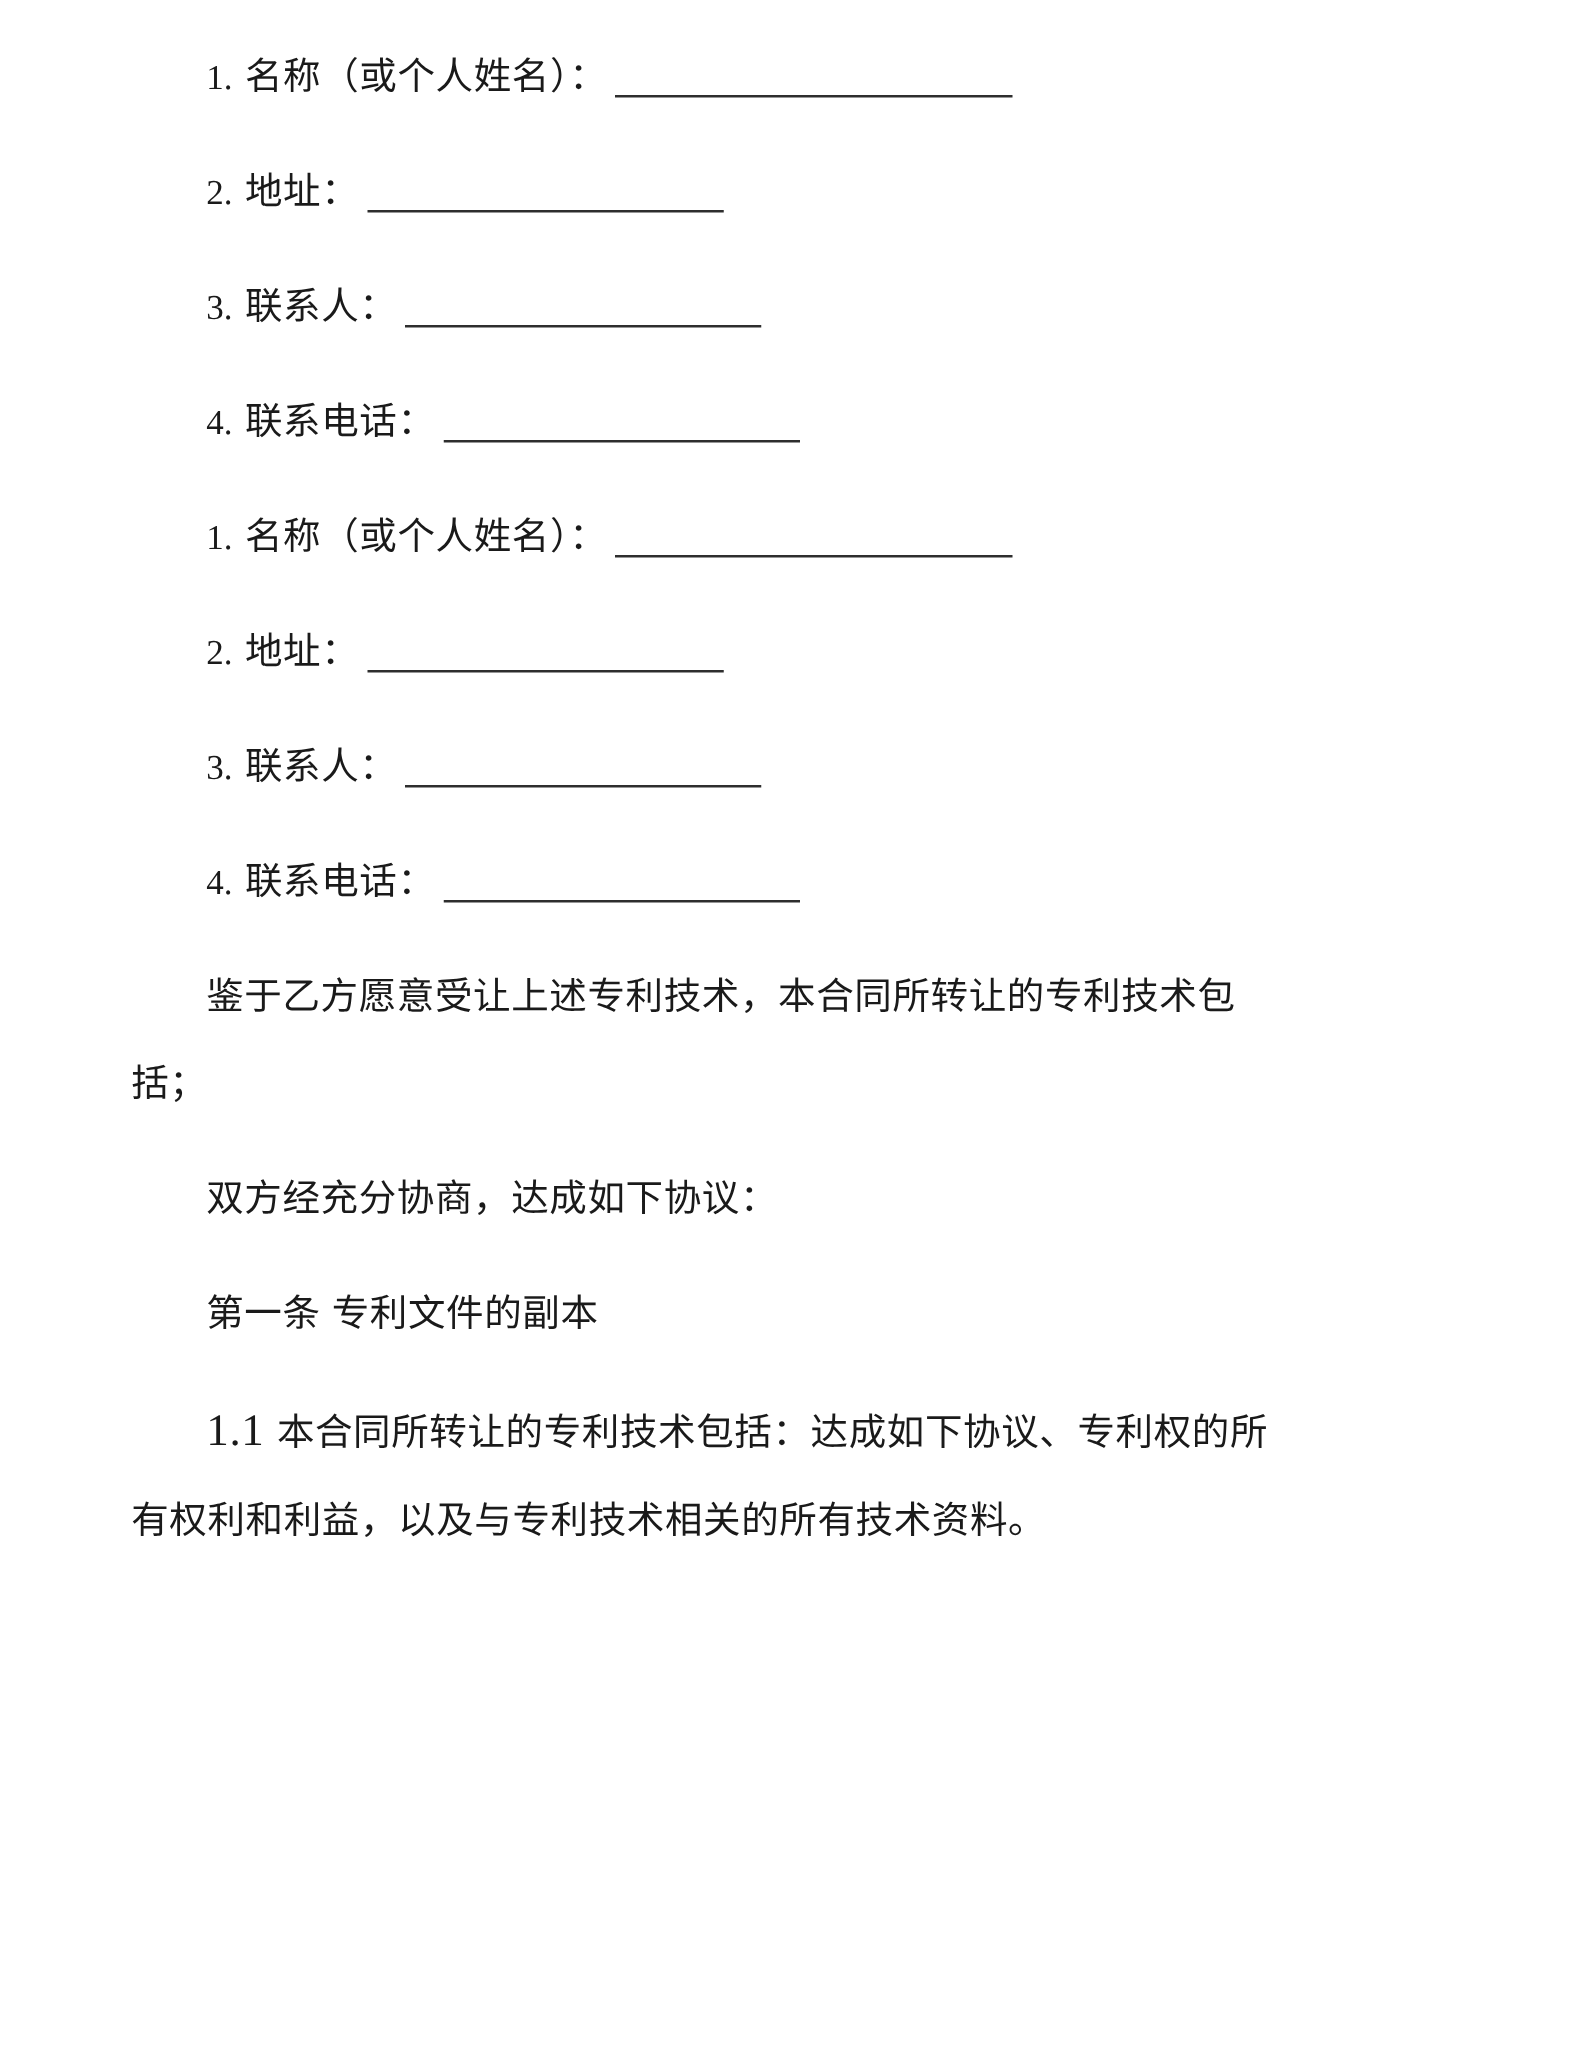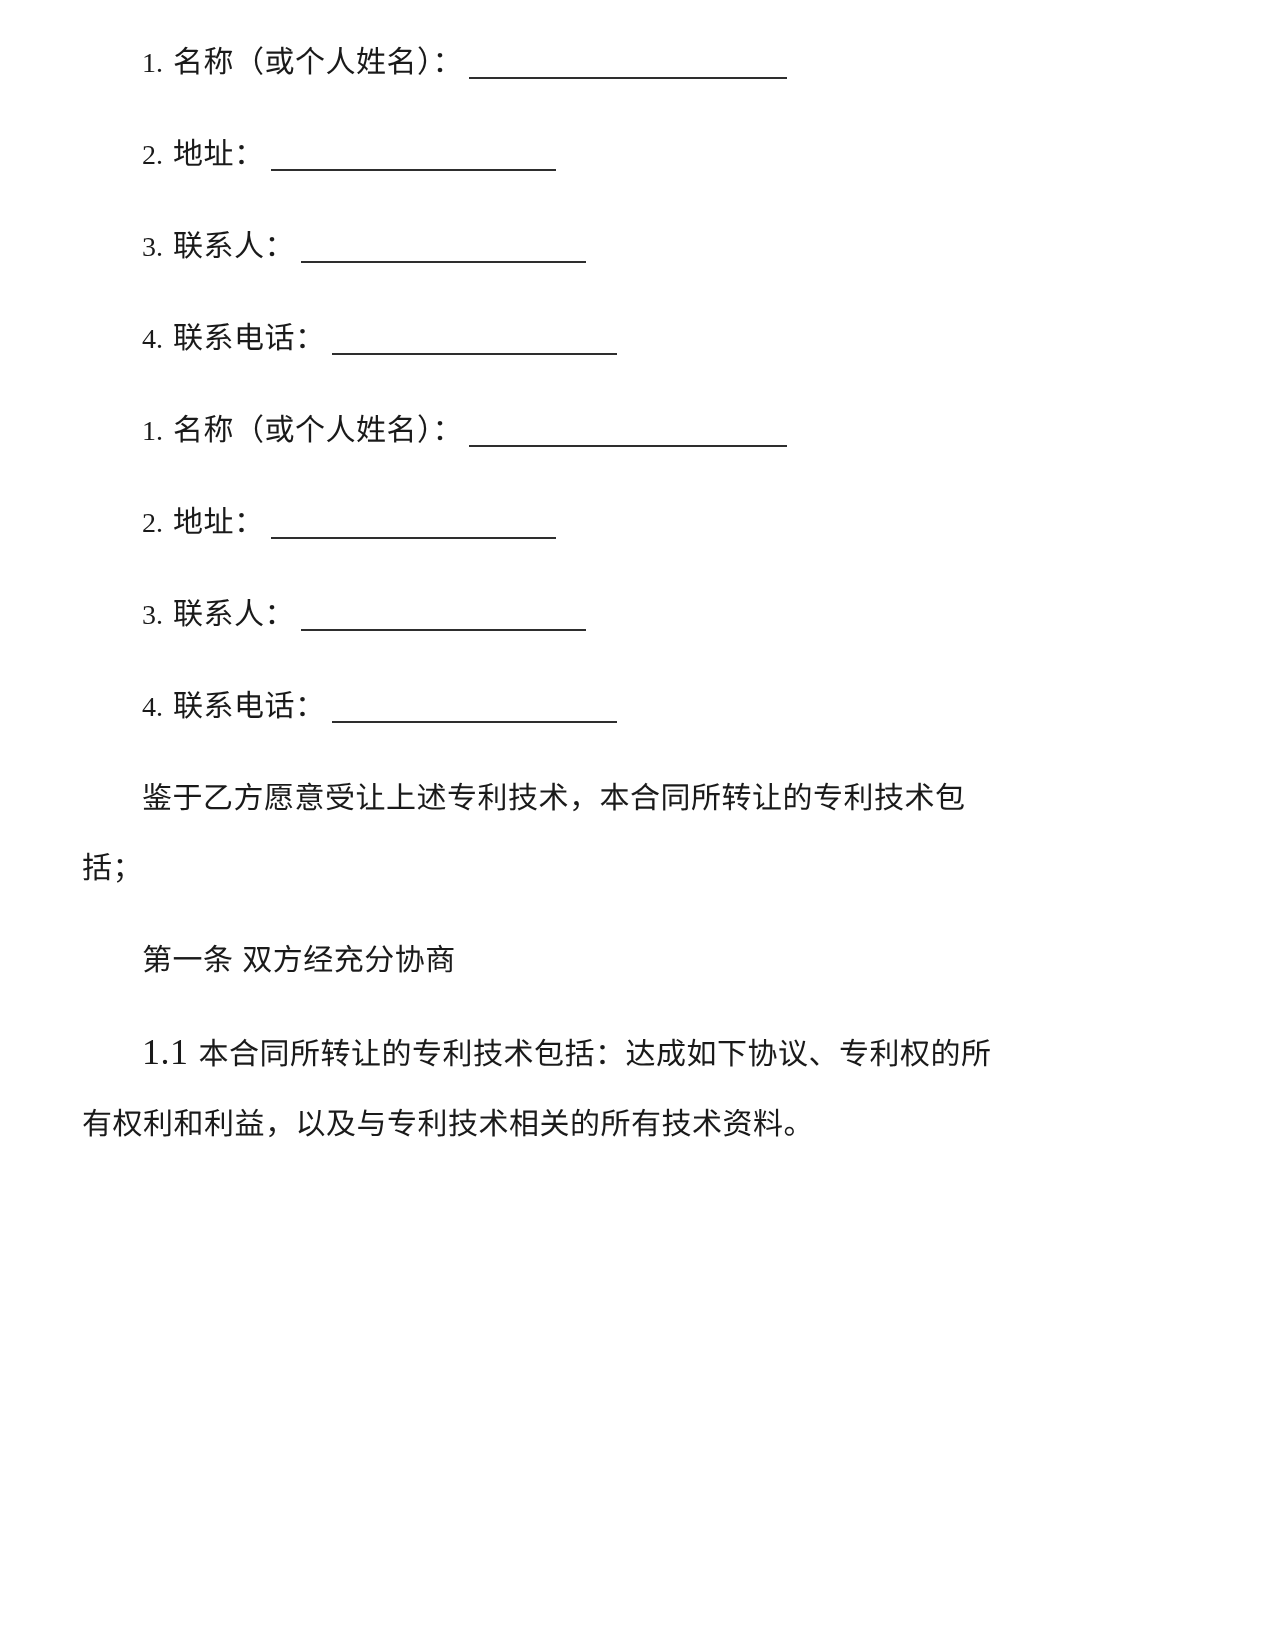--- a/index.html
+++ b/index.html
@@ -37,21 +37,21 @@
     display: inline-block;
     width: 208px;
     height: 4px;
     background: #111111;
     margin-left: 8px;
     position: relative;
     top: 4px;
   }
   
   .content {
-    margin-left: 82px;
+    margin-left: 105px;
     width: 928px;
     font-size: 30px;
   }
   
   .field-group { margin-top: 16px; }
   .field-group.second { margin-top: 0; margin-bottom: 11px; }
   .field-row {
     height: 92px;
     line-height: 92px;
     padding-left: 60px;
@@ -120,20 +120,21 @@
       </div>
       <div class="field-row">
         <span class="field-number">3.</span><span class="field-label">联系人：</span><span class="field-blank"></span>
       </div>
       <div class="field-row">
         <span class="field-number">4.</span><span class="field-label">联系电话：</span><span class="field-blank"></span>
       </div>
     </div>
 
     <p class="para">鉴于乙方愿意受让上述专利技术，本合同所转让的专利技术包括；</p>
-    <p class="para">第一条 双方经充分协商</p>
+    <p class="para">双方经充分协商，达成如下协议：</p>
+    <p class="para">第一条 专利文件的副本</p>
 
     <p class="para">
       <span class="clause-number">1.1</span><span>本合同所转让的专利技术包括：达成如下协议、专利权的所有权利和利益，以及与专利技术相关的所有技术资料。</span>
     </p>
 
   </div>
 </div>
 
 </body></html>

